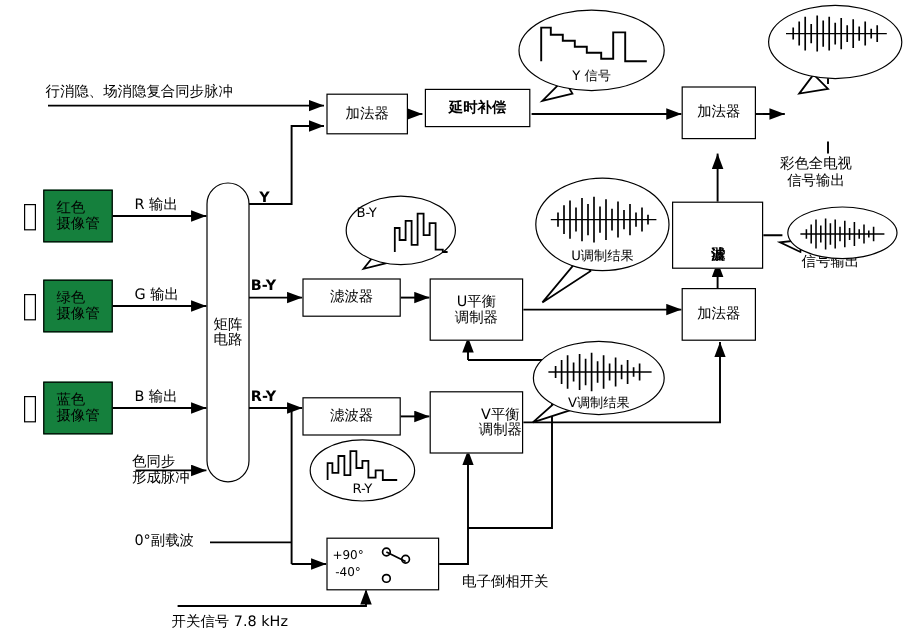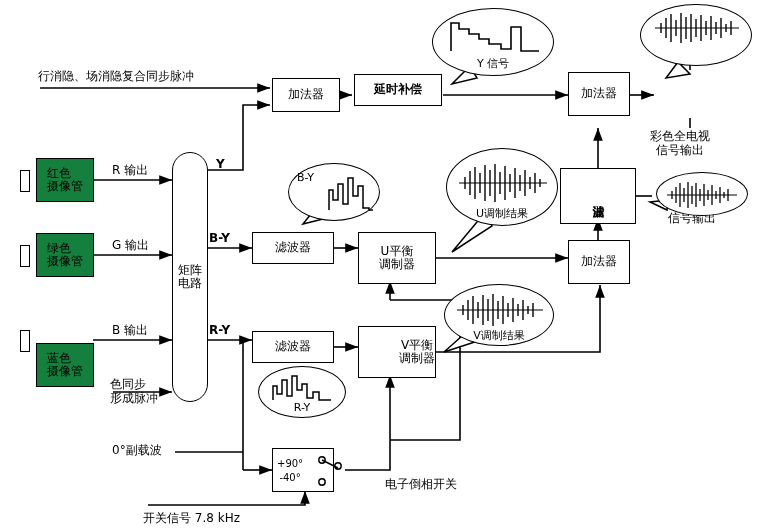--- a/index.html
+++ b/index.html
@@ -119,21 +119,21 @@
 摄像管</span>
   </div>
 
   <div class="camneck" style="left:20px;top:245px;width:10px;height:22px;"></div>
   <div class="cam" style="left:36px;top:233px;width:58px;height:44px;">
     <span style="white-space:pre-line">绿色
 摄像管</span>
   </div>
 
   <div class="camneck" style="left:20px;top:330px;width:10px;height:22px;"></div>
-  <div class="cam" style="left:36px;top:318px;width:58px;height:44px;margin-top:25px;">
+  <div class="cam" style="left:36px;top:318px;width:58px;height:44px;">
     <span style="white-space:pre-line">蓝色
 摄像管</span>
   </div>
 
   <div class="box" style="left:272px;top:78px;width:68px;height:34px;">
     <span>加法器</span>
   </div>
 
   <div class="box" style="left:354px;top:74px;width:88px;height:32px;font-weight:bold;">
     <span>延时补偿</span>
@@ -168,21 +168,21 @@
   </div>
 
   <div class="box" style="left:568px;top:240px;width:62px;height:44px;">
     <span>加法器</span>
   </div>
 
   <div class="box" style="left:560px;top:168px;width:76px;height:56px;">
     <span class="vert" style="font-size:12px;">谐波滤波器</span>
   </div>
 
-  <div class="box" style="left:272px;top:448px;width:62px;height:44px;justify-content:flex-start;padding-left:4px;">
+  <div class="box" style="left:272px;top:448px;width:94px;height:44px;justify-content:flex-start;padding-left:4px;">
     <div style="display:flex;flex-direction:column;gap:3px;font-size:10px;">
       <span>+90°</span>
       <span>-40°</span>
     </div>
   </div>
   <svg class="wires" style="left:0;top:0;">
     <g stroke="#000" stroke-width="1.4" fill="#fff">
       <circle cx="322" cy="460" r="3.2"></circle>
       <circle cx="322" cy="482" r="3.2"></circle>
       <circle cx="338" cy="466" r="3.2"></circle>

